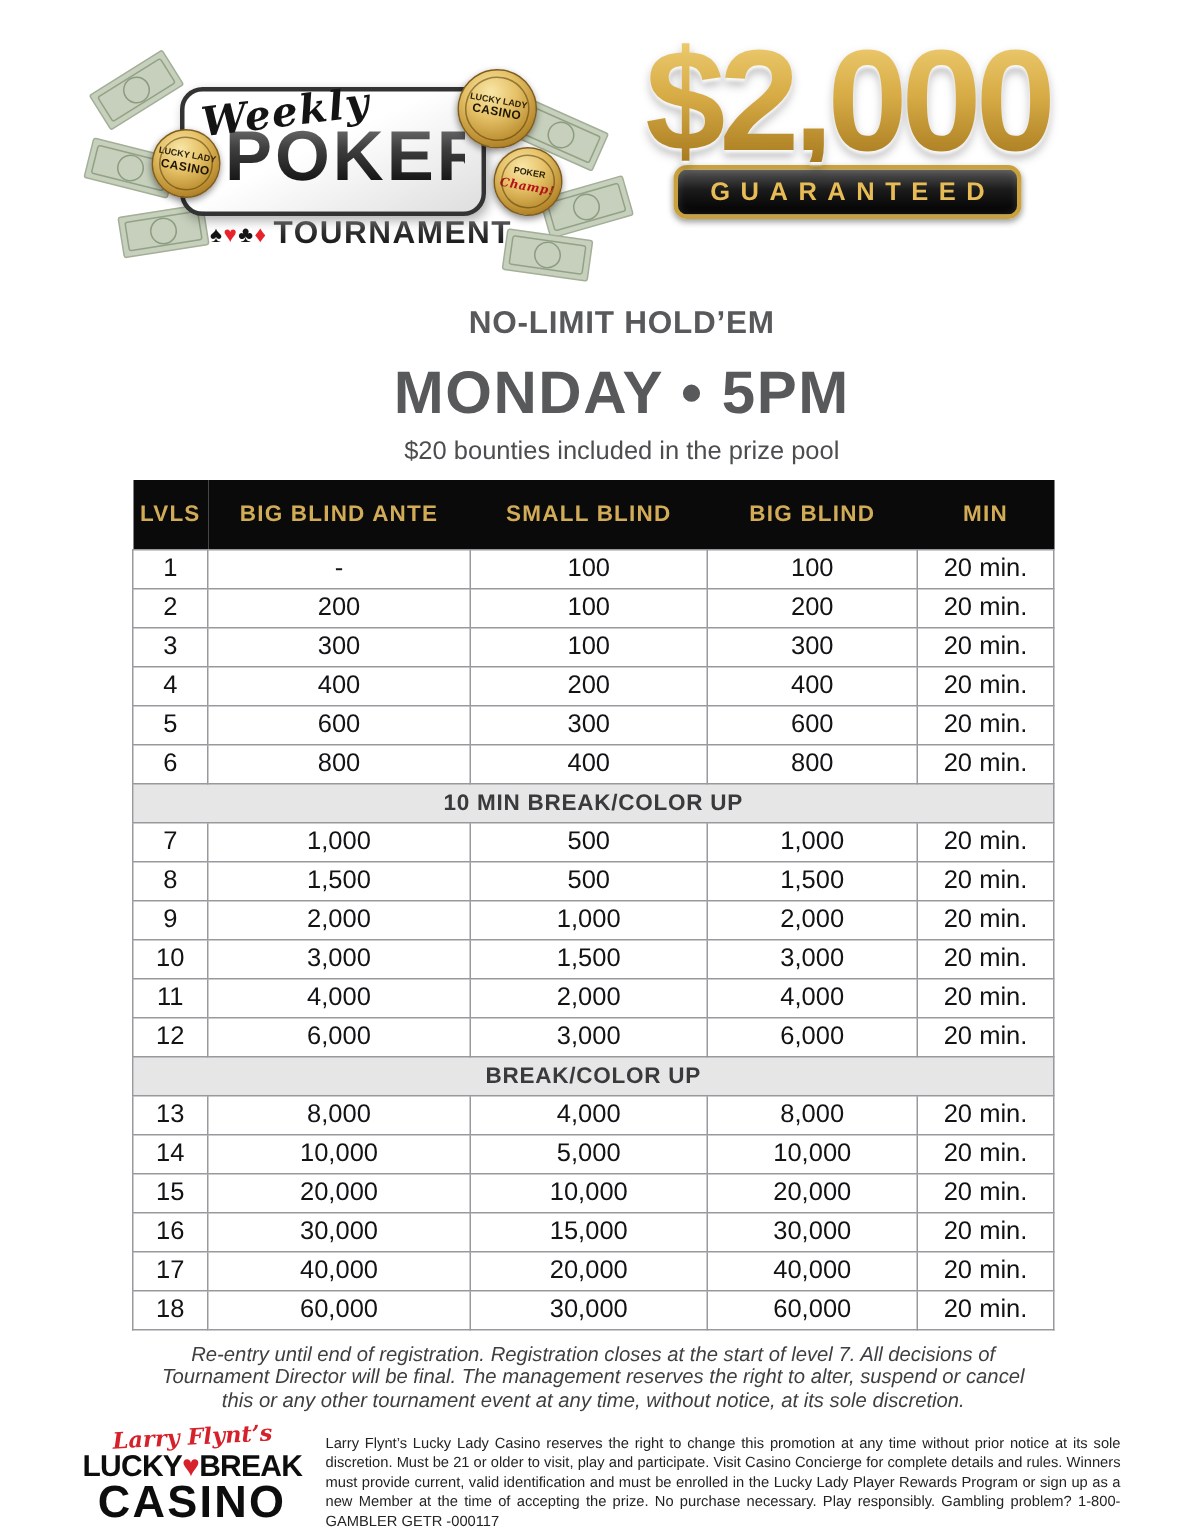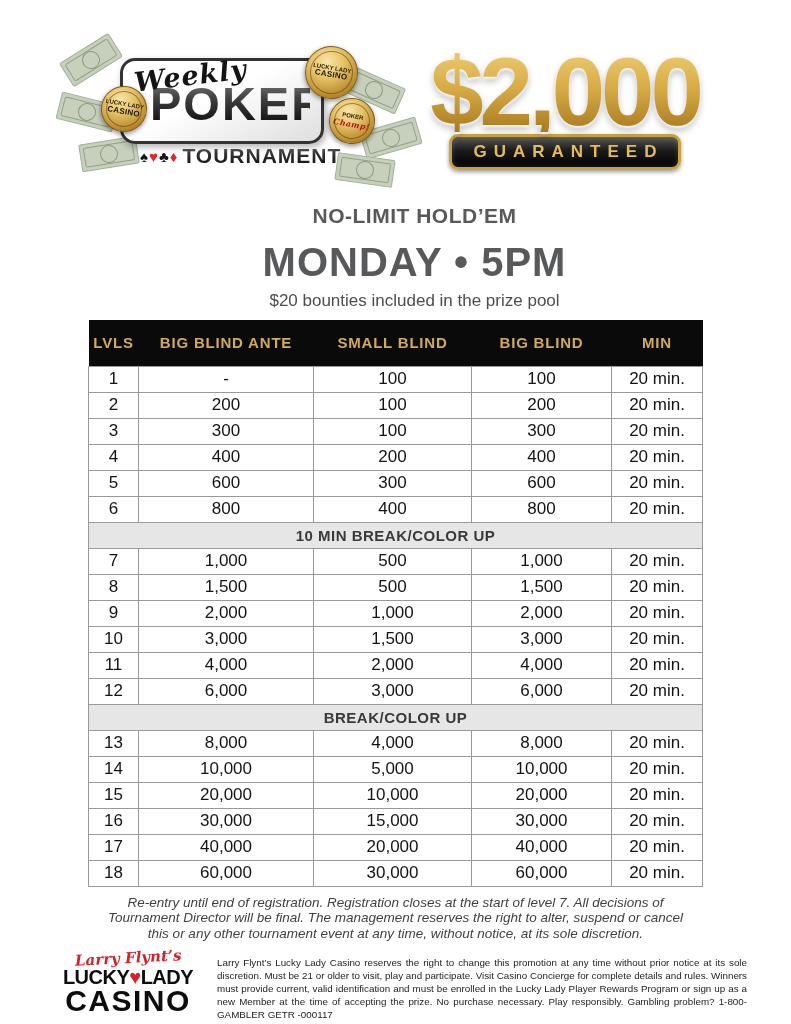--- a/index.html
+++ b/index.html
@@ -58,21 +58,21 @@
     text-align:center; transform:rotate(10deg);
   }
   .coin::after { content:""; position:absolute; inset:4px; border-radius:50%; border:1px solid rgba(84,58,10,.55); }
   .coin .c1 { font-size:6px; font-weight:bold; color:#2a1f06; line-height:1.1; }
   .coin .c2 { font-size:8px; font-weight:bold; color:#1d1504; line-height:1.1; letter-spacing:.3px; }
   .coin-champ .c2 { font-family:"DejaVu Serif", serif; font-style:italic; color:#b3121b; }
   .coin-0 { left:101px; top:58px; width:46px; height:46px; }
   .coin-1 { left:305px; top:18px; width:53px; height:53px; }
   .coin-2 { left:329px; top:70px; width:46px; height:46px; }
   
-  .prize { position:absolute; left:420px; top:24px; width:290px; text-align:center; }
+  .prize { position:absolute; left:420px; top:0; width:290px; text-align:center; }
   .prize-amount {
     font-size:96px; font-weight:bold; letter-spacing:-4px; line-height:80px;
     background:linear-gradient(180deg,#ecca6e 0%,#d7ab45 45%,#a87b20 100%);
     -webkit-background-clip:text; background-clip:text; color:transparent;
     text-shadow:none; filter:drop-shadow(0 2px 1px rgba(255,255,255,.9)) drop-shadow(0 3px 3px rgba(0,0,0,.25));
   }
   .guaranteed-bar {
     margin:2px auto 0; width:232px; height:36px; border-radius:9px;
     border:3px solid #c9a23d;
     background:linear-gradient(180deg,#555 0%,#1b1b1b 45%,#000 100%);
@@ -327,19 +327,19 @@
       </tbody>
   </table>
 
   <div class="disclaimer">Re-entry until end of registration. Registration closes at the start of level 7. All decisions of
 Tournament Director will be final. The management reserves the right to alter, suspend or cancel
 this or any other tournament event at any time, without notice, at its sole discretion.</div>
 
   <div class="footer-row">
     <div class="brand">
       <div><span class="brand-script">Larry Flynt’s</span></div>
-      <div class="brand-lucky"><span>LUCKY</span><span class="heart">♥</span><span>LADY</span></div>
+      <div class="brand-lucky"><span>LUCKY</span><span class="heart">♥</span><span>BREAK</span></div>
       <div class="brand-casino">CASINO</div>
     </div>
     <div class="fine-print">Larry Flynt’s Lucky Lady Casino reserves the right to change this promotion at any time without prior notice at its sole discretion. Must be 21 or older to visit, play and participate. Visit Casino Concierge for complete details and rules. Winners must provide current, valid identification and must be enrolled in the Lucky Lady Player Rewards Program or sign up as a new Member at the time of accepting the prize. No purchase necessary. Play responsibly. Gambling problem? 1-800-GAMBLER GETR -000117</div>
   </div>
 
 </div>
 
 </body></html>

